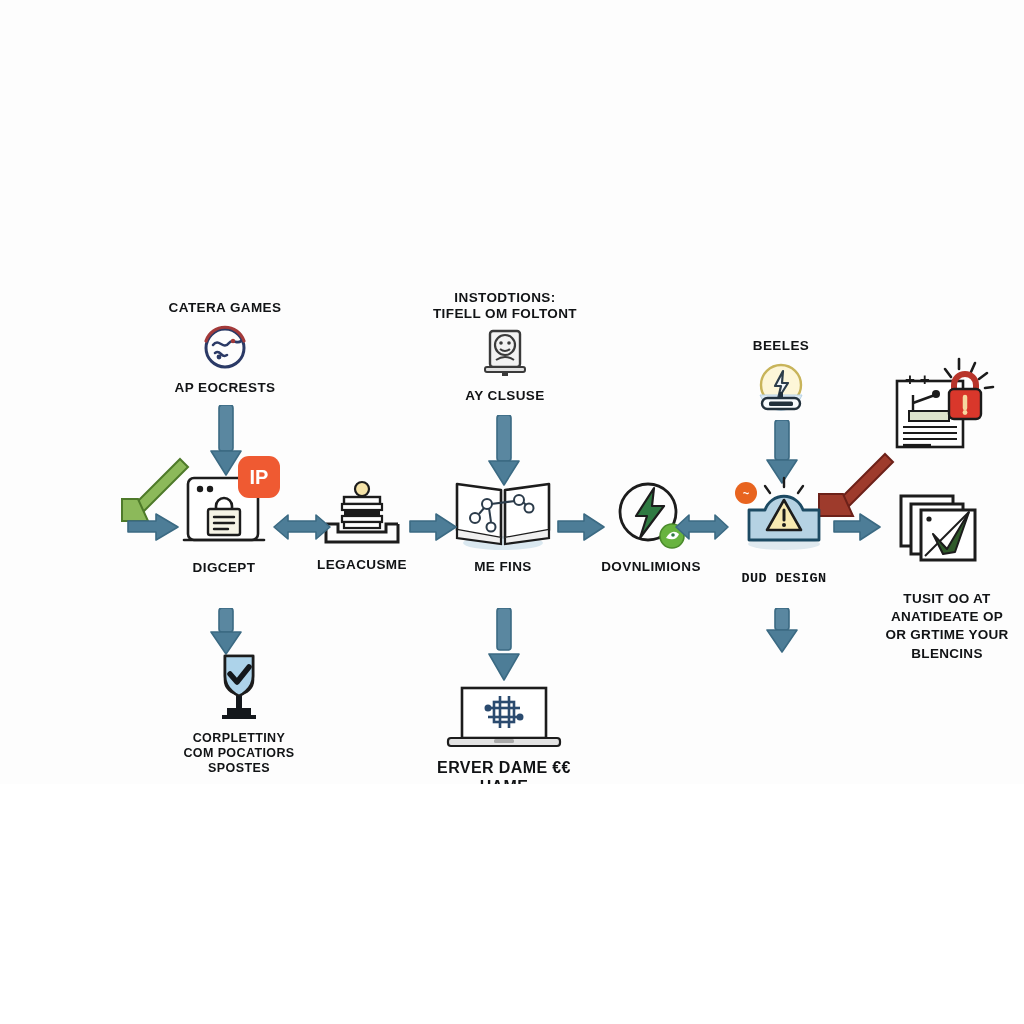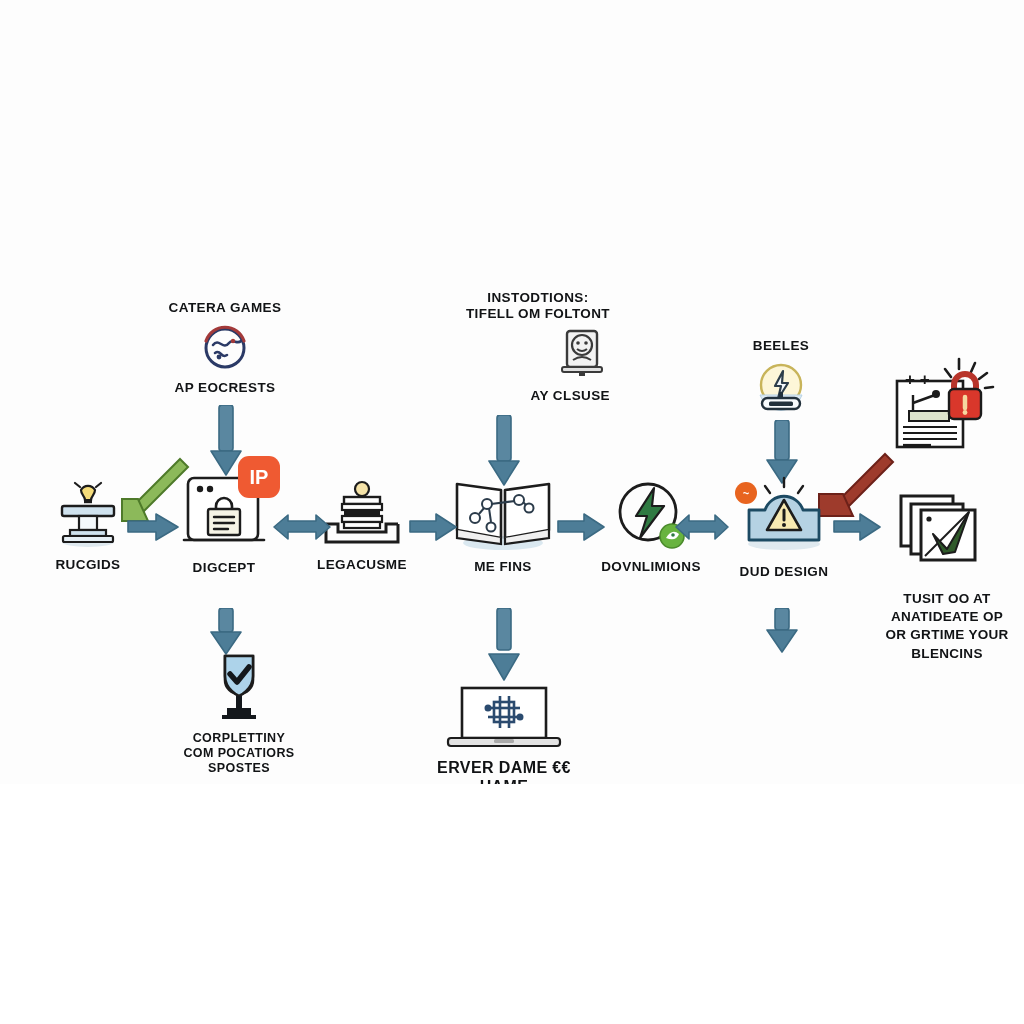--- a/index.html
+++ b/index.html
@@ -69,21 +69,21 @@
         <path d="M7 20 A20 20 0 0 1 45 20" fill="none" stroke="#a33a3a" stroke-width="3.2" stroke-linecap="round"></path>
         <path d="M14 24 C20 16 24 30 30 22 C34 17 38 24 42 20" fill="none" stroke="#2b3a66" stroke-width="2.6" stroke-linecap="round"></path>
         <path d="M16 32 C22 28 22 38 28 34" fill="none" stroke="#2b3a66" stroke-width="2.6" stroke-linecap="round"></path>
         <circle cx="20" cy="36" r="2.4" fill="#2b3a66"></circle>
         <circle cx="34" cy="20" r="2.2" fill="#a33a3a"></circle>
       </svg>
     </div>
     <div class="node-label lbl-main cap-below">AP EOCRESTS</div>
   </div>
 
-  <div class="node" style="left:400px; top:290px; width:210px;align-items:flex-end;">
+  <div class="node" style="left:400px; top:290px; width:210px;">
     <div class="node-label lbl-main cap-above">INSTODTIONS:
 TIFELL OM FOLTONT</div>
     <div class="icon-box">
       <svg width="56" height="54" viewBox="0 0 56 54">
         <rect x="13" y="4" width="30" height="36" rx="3" fill="#f2f2f2" stroke="#3a3a3a" stroke-width="2.4"></rect>
         <circle cx="28" cy="18" r="10" fill="none" stroke="#3a3a3a" stroke-width="2.2"></circle>
         <circle cx="24" cy="16" r="1.8" fill="#3a3a3a"></circle>
         <circle cx="32" cy="16" r="1.8" fill="#3a3a3a"></circle>
         <path d="M23 22 Q28 26 33 22" fill="none" stroke="#3a3a3a" stroke-width="2"></path>
         <path d="M19 33 Q28 27 37 33" fill="none" stroke="#3a3a3a" stroke-width="2"></path>
@@ -160,36 +160,20 @@
     </g>
   </svg>
 
   <svg class="arrow" style="left:805px; top:450px;" width="90" height="85">
     <g stroke="#6d2119" stroke-width="2" fill="#9e3b2c">
       <polygon points="80,4 88,12 40,60 32,52"></polygon>
       <polygon points="38,44 48,66 14,66 14,44"></polygon>
     </g>
   </svg>
 
-  <div class="node" style="left:26px; top:470px; width:124px;">
-    <div class="icon-box" style="height:80px;">
-      <svg width="80" height="80" viewBox="0 0 80 80">
-        <ellipse cx="40" cy="72" rx="26" ry="5" fill="#dfe9ef"></ellipse>
-        <path d="M33 20 A8 8 0 0 1 47 20 C47 25 43 26 43 30 L37 30 C37 26 33 25 33 20 Z" fill="#f5dc7a" stroke="#1c1c1c" stroke-width="2.2"></path>
-        <line x1="36" y1="32" x2="44" y2="32" stroke="#1c1c1c" stroke-width="2.4"></line>
-        <line x1="27" y1="13" x2="32" y2="17" stroke="#1c1c1c" stroke-width="2.2" stroke-linecap="round"></line>
-        <line x1="53" y1="13" x2="48" y2="17" stroke="#1c1c1c" stroke-width="2.2" stroke-linecap="round"></line>
-        <rect x="14" y="36" width="52" height="10" rx="2" fill="#cfe2ee" stroke="#1c1c1c" stroke-width="2.4"></rect>
-        <rect x="31" y="46" width="18" height="14" fill="#f3f8fb" stroke="#1c1c1c" stroke-width="2.2"></rect>
-        <rect x="22" y="60" width="36" height="6" fill="#cfe2ee" stroke="#1c1c1c" stroke-width="2.2"></rect>
-        <rect x="15" y="66" width="50" height="6" rx="1.5" fill="#e7f0f6" stroke="#1c1c1c" stroke-width="2.2"></rect>
-      </svg>
-    </div>
-    <div class="node-label lbl-main cap-below">RUCGIDS</div>
-  </div>
 
   <div class="node" style="left:162px; top:462px; width:124px;">
     <div class="icon-box" style="height:90px; position:relative;">
       <svg width="96" height="90" viewBox="0 0 96 90">
         <rect x="12" y="16" width="70" height="62" rx="6" fill="#ffffff" stroke="#1c1c1c" stroke-width="2.6"></rect>
         <circle cx="24" cy="27" r="3.2" fill="#1c1c1c"></circle>
         <circle cx="34" cy="27" r="3.2" fill="#1c1c1c"></circle>
         <path d="M40 44 A8 8 0 0 1 56 44 L56 50 L40 50 Z" fill="none" stroke="#1c1c1c" stroke-width="2.6"></path>
         <rect x="32" y="47" width="32" height="26" rx="2" fill="#f6f4e6" stroke="#1c1c1c" stroke-width="2.4"></rect>
         <g stroke="#1c1c1c" stroke-width="2.4" stroke-linecap="round">
@@ -270,21 +254,21 @@
           <line x1="74" y1="18" x2="69" y2="25"></line>
         </g>
         <path d="M55 32 L72 62 L38 62 Z" fill="#f8eab2" stroke="#1c1c1c" stroke-width="2.6" stroke-linejoin="round"></path>
         <line x1="55" y1="42" x2="55" y2="52" stroke="#1c1c1c" stroke-width="3" stroke-linecap="round"></line>
         <circle cx="55" cy="57" r="2" fill="#1c1c1c"></circle>
       </svg>
       <div style="position:absolute; left:6px; top:14px; width:22px; height:22px; border-radius:50%; background:#e8641f; display:flex; align-items:center; justify-content:center;">
         <span style="color:#ffffff; font-size:11px; font-weight:bold;">~</span>
       </div>
     </div>
-    <div class="node-label lbl-main cap-below" style="margin-top:12px;">DUD DESIGN</div>
+    <div class="node-label lbl-main cap-below" style="margin-top:19px;font-family:Liberation Mono, monospace;">DUD DESIGN</div>
   </div>
 
   <div class="node" style="left:880px; top:486px; width:120px;">
     <div class="icon-box" style="height:78px;">
       <svg width="90" height="78" viewBox="0 0 90 78">
         <rect x="6" y="10" width="52" height="50" fill="#ffffff" stroke="#1c1c1c" stroke-width="3"></rect>
         <rect x="16" y="18" width="52" height="50" fill="#ffffff" stroke="#1c1c1c" stroke-width="3"></rect>
         <rect x="26" y="24" width="54" height="50" fill="#ffffff" stroke="#1c1c1c" stroke-width="3"></rect>
         <circle cx="34" cy="33" r="2.6" fill="#1c1c1c"></circle>
         <path d="M30 70 L74 26" stroke="#1c1c1c" stroke-width="2"></path>

